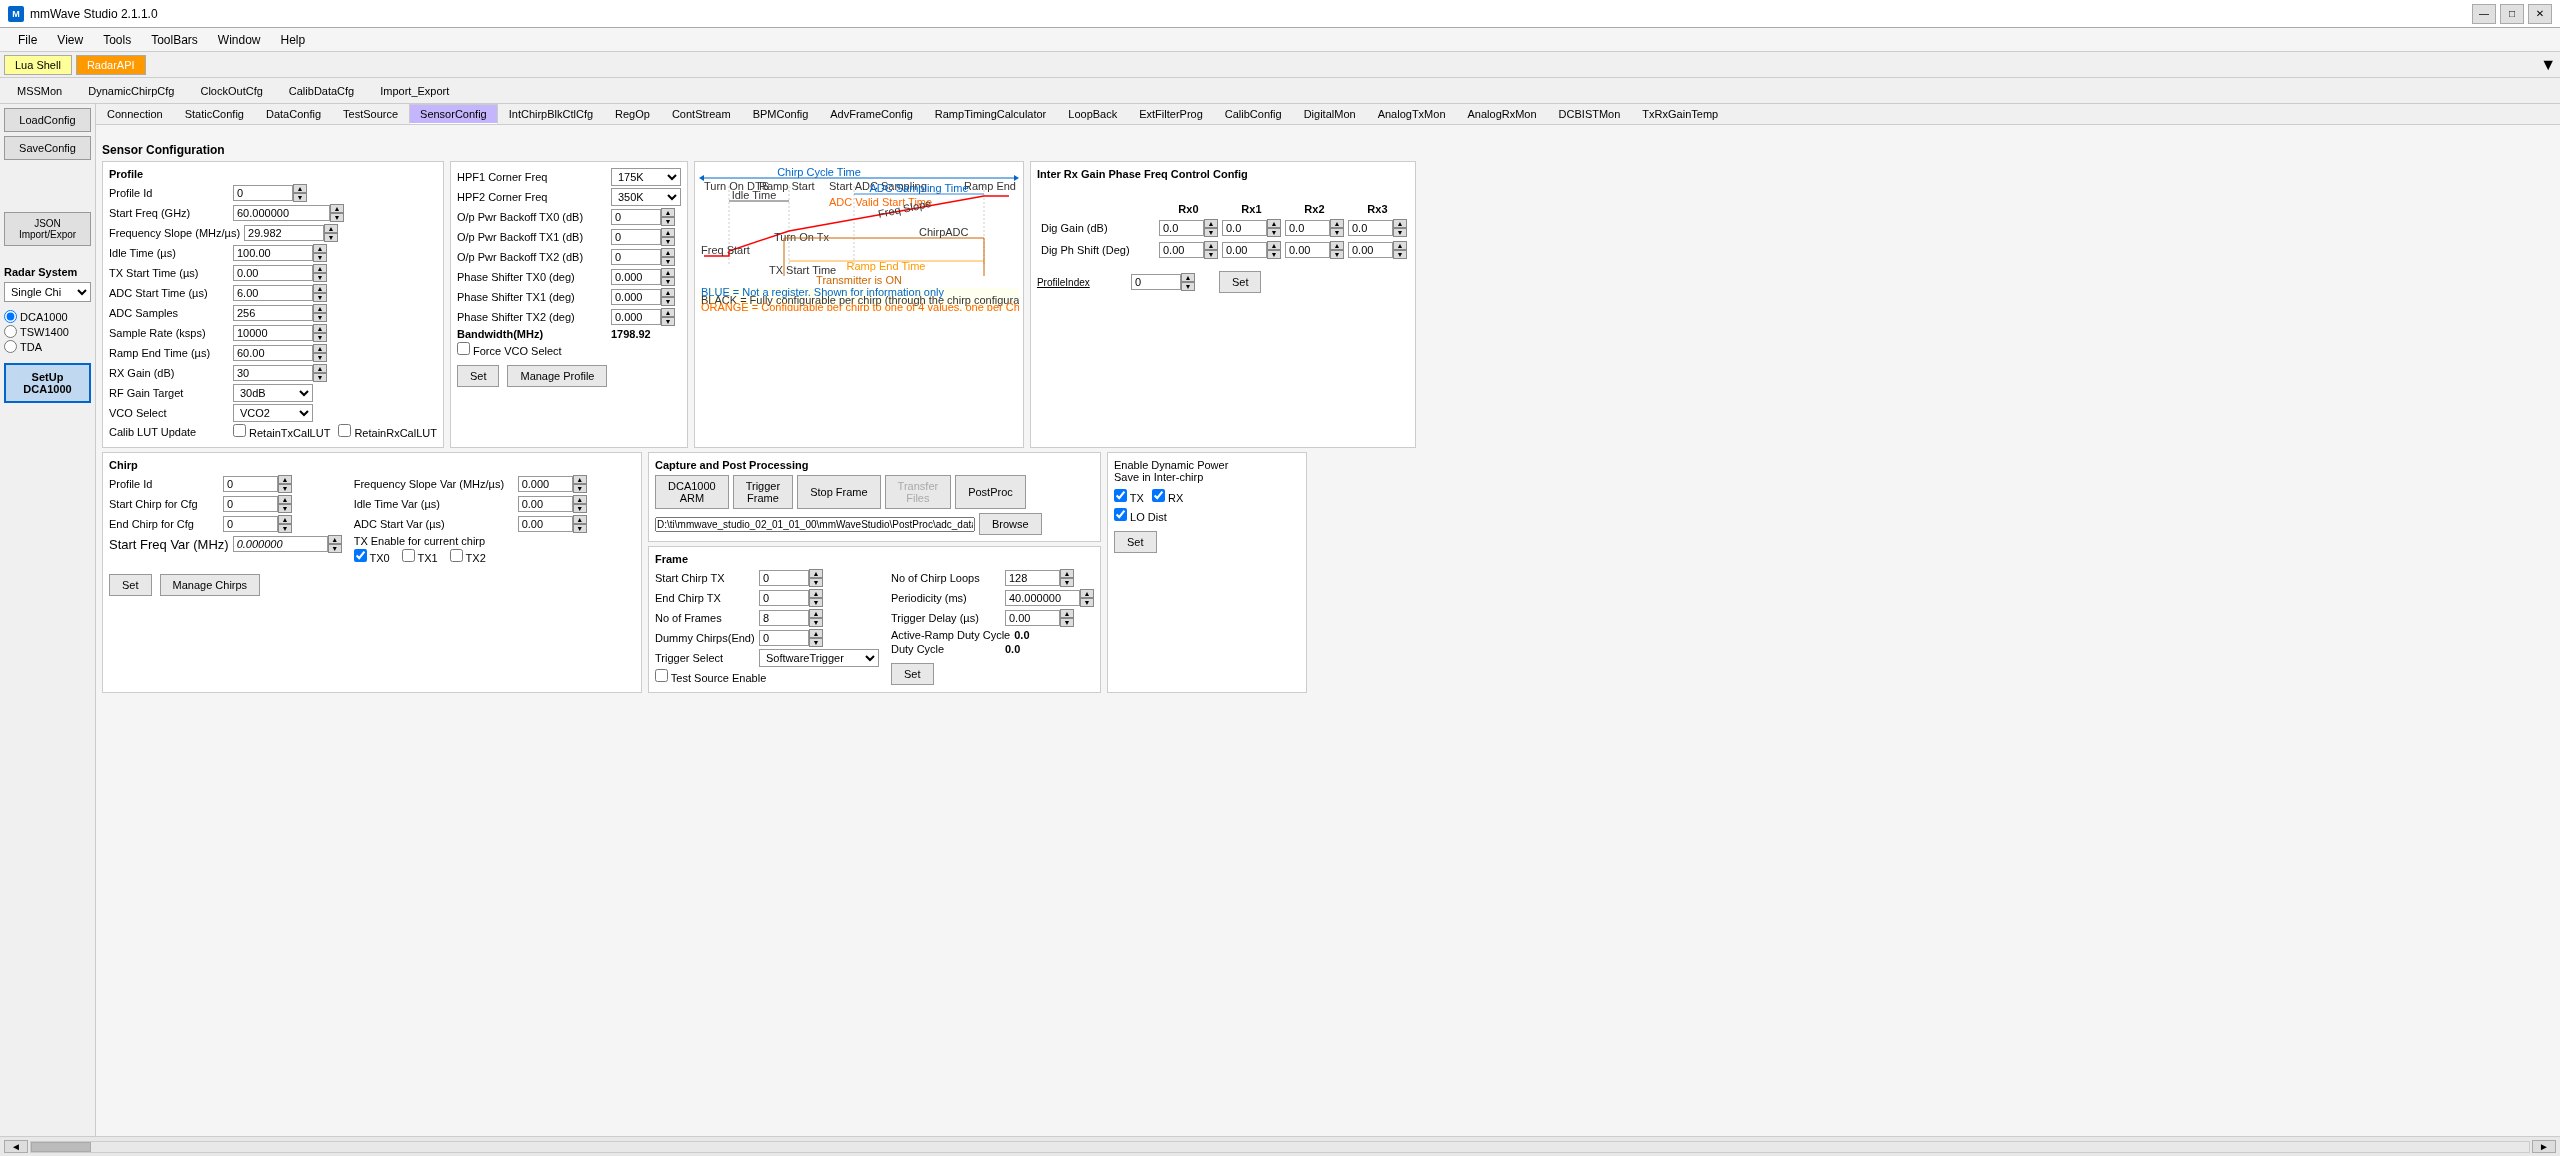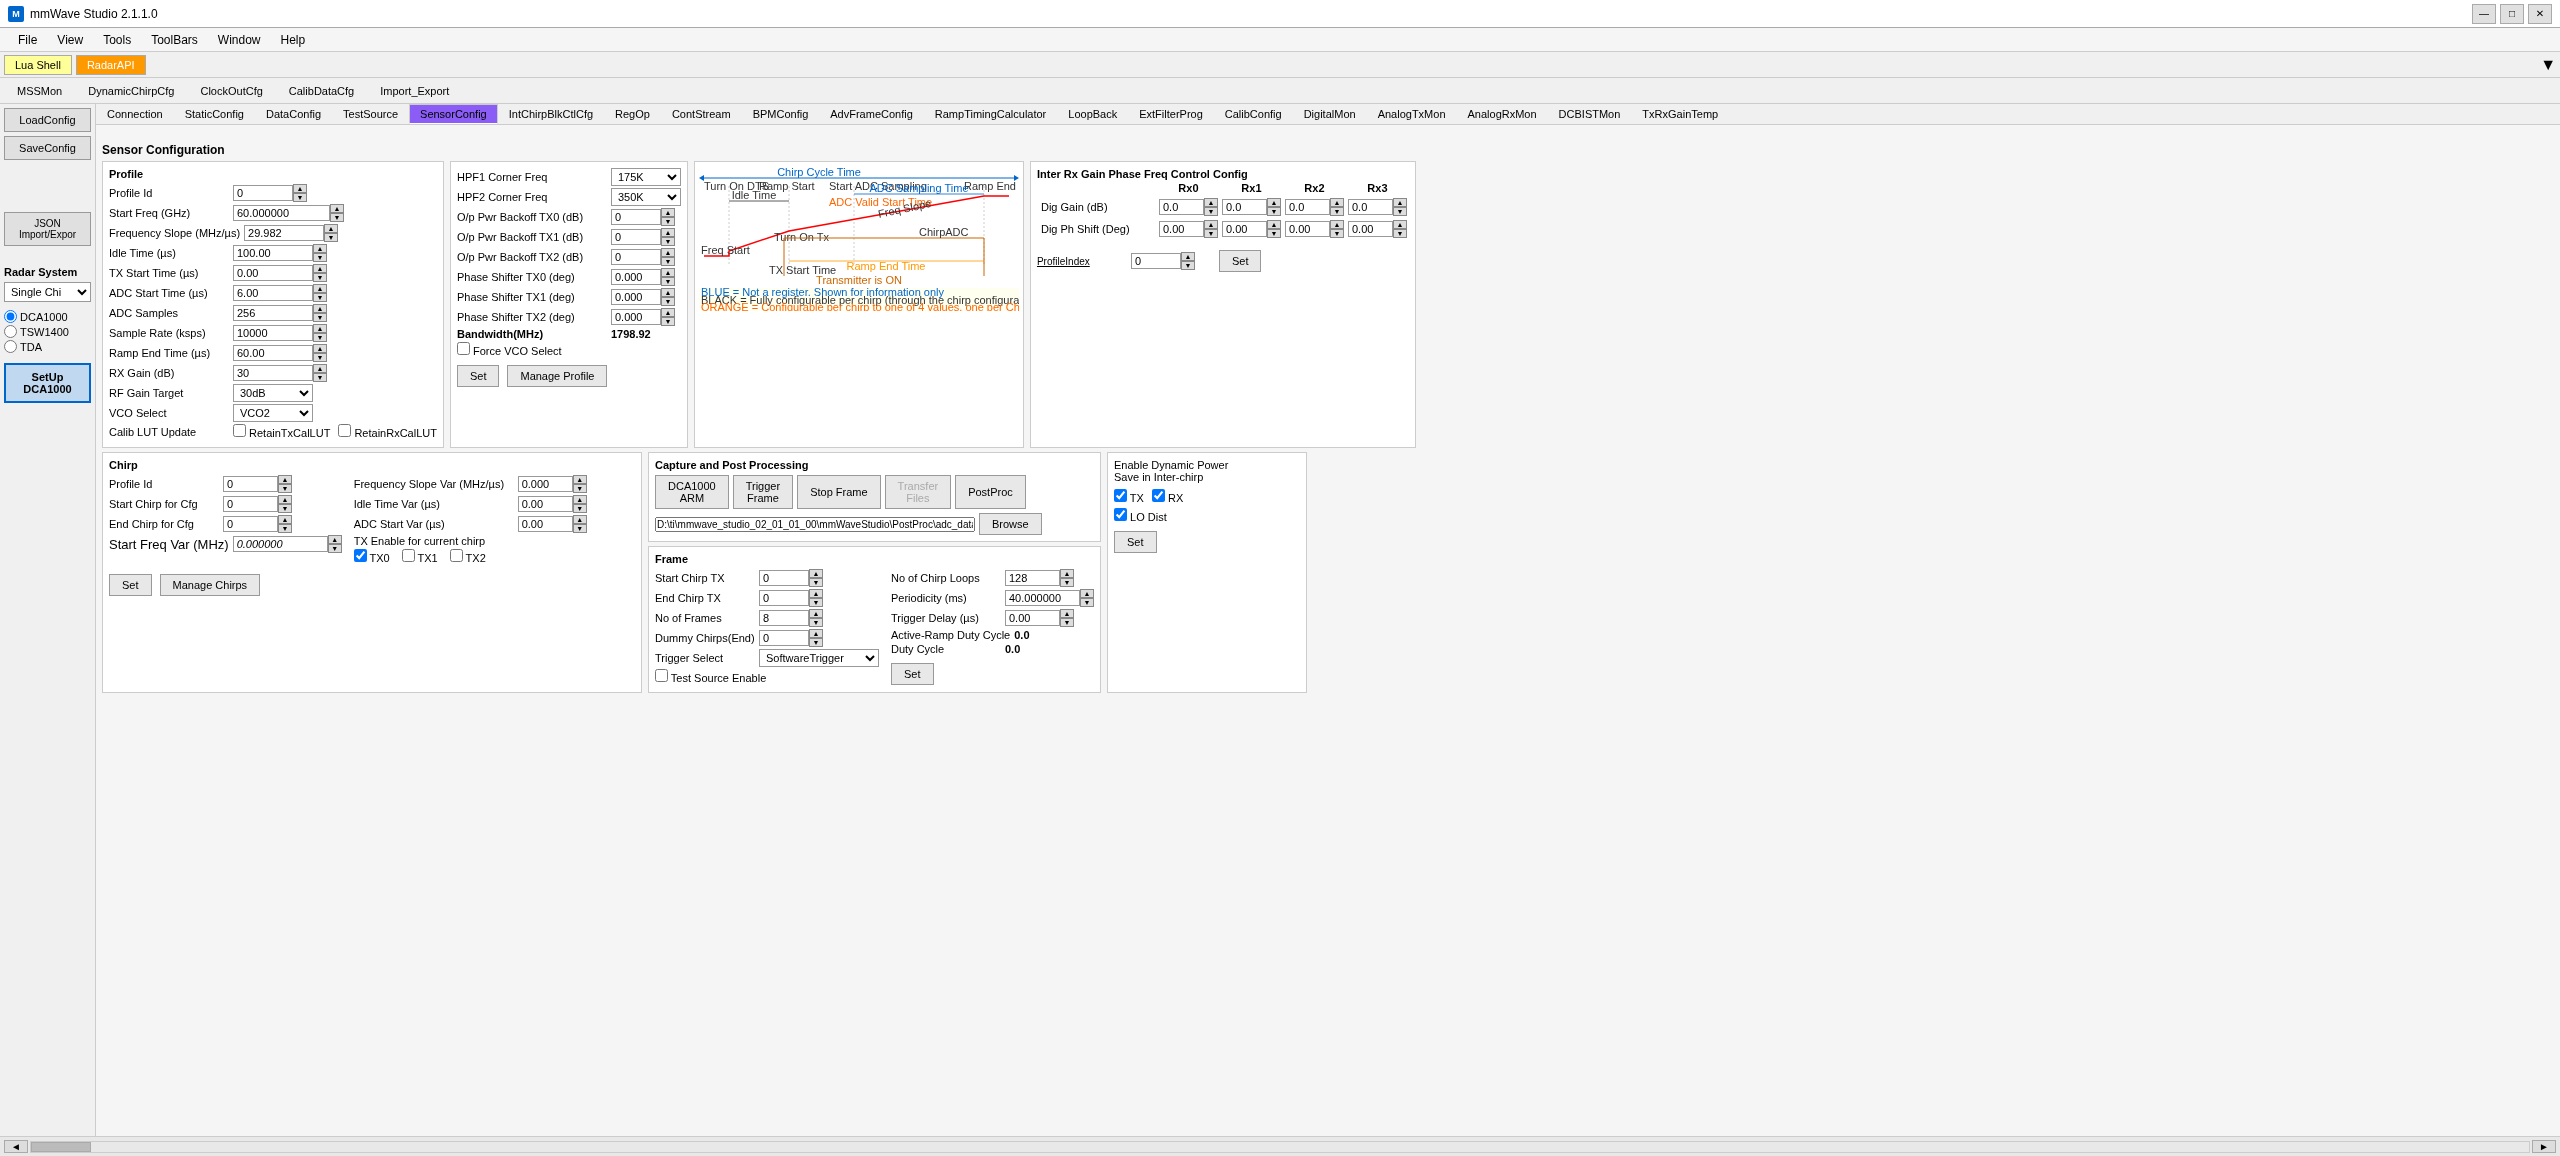--- a/index.html
+++ b/index.html
@@ -39,21 +39,21 @@
     .radio-item input { cursor: pointer; }
 
     .setup-btn { background: #c0d8f0; border: 2px solid #0066cc; padding: 6px 4px; cursor: pointer; text-align: center; font-size: 11px; font-weight: bold; margin-top: 4px; }
 
     
     .content-area { flex: 1; background: #f5f5f5; overflow: auto; padding: 4px; }
 
     
     .sub-tab-bar { display: flex; background: #f0f0f0; border-bottom: 1px solid #ccc; flex-wrap: nowrap; overflow-x: auto; }
     .sub-tab { padding: 3px 10px; cursor: pointer; border: 1px solid transparent; border-bottom: none; font-size: 11px; white-space: nowrap; }
-    .sub-tab.active { background: #8b5cf6; border: 1px solid #ccc; border-bottom: 1px solid #fff; }
+    .sub-tab.active { background: #c4b5fd; border: 1px solid #ccc; border-bottom: 1px solid #fff; }
     .section-label { font-weight: bold; font-size: 11px; margin-bottom: 4px; }
     .form-row { display: flex; align-items: center; gap: 4px; margin-bottom: 2px; }
     .form-label { font-size: 11px; white-space: nowrap; min-width: 120px; }
 
     
     .btn { border: 1px solid #999; background: #e8e8e8; padding: 4px 12px; cursor: pointer; font-size: 11px; }
 
     
     .scrollbar-area { height: 20px; background: #e8e8e8; border-top: 1px solid #ccc; position: fixed; bottom: 0; left: 0; right: 0; display: flex; align-items: center; padding: 0 4px; }
 
@@ -447,21 +447,21 @@
             <text x="220" y="70" font-size="7" fill="#333">ChirpADC</text>
 
             <rect x="0" y="122" width="320" height="24" fill="#fffff0"></rect>
             <text x="2" y="130" font-size="7" fill="#0066cc">BLUE = Not a register. Shown for information only</text>
             <text x="2" y="138" font-size="7" fill="#333">BLACK = Fully configurable per chirp (through the chirp configuration RAM)</text>
             <text x="2" y="145" font-size="7" fill="#ff6600">ORANGE = Configurable per chirp to one of 4 values, one per Chirp Profile</text>
           </svg>
         </div>
 
         <div style="background:white; border:1px solid #ccc; padding:6px; min-width:340px;">
-          <div style="font-weight:bold; font-size:11px; margin-bottom:0;">Inter Rx Gain Phase Freq Control Config</div>
+          <div style="font-weight:bold; font-size:11px; margin-bottom:21px;">Inter Rx Gain Phase Freq Control Config</div>
 
           <table style="border-collapse:collapse; font-size:11px;">
             <tbody>
                 <tr>
               <td style="width:120px;"></td>
               <td style="text-align:center; padding: 2px 4px; font-weight:bold;">Rx0</td>
               <td style="text-align:center; padding: 2px 4px; font-weight:bold;">Rx1</td>
               <td style="text-align:center; padding: 2px 4px; font-weight:bold;">Rx2</td>
               <td style="text-align:center; padding: 2px 4px; font-weight:bold;">Rx3</td>
             </tr>

